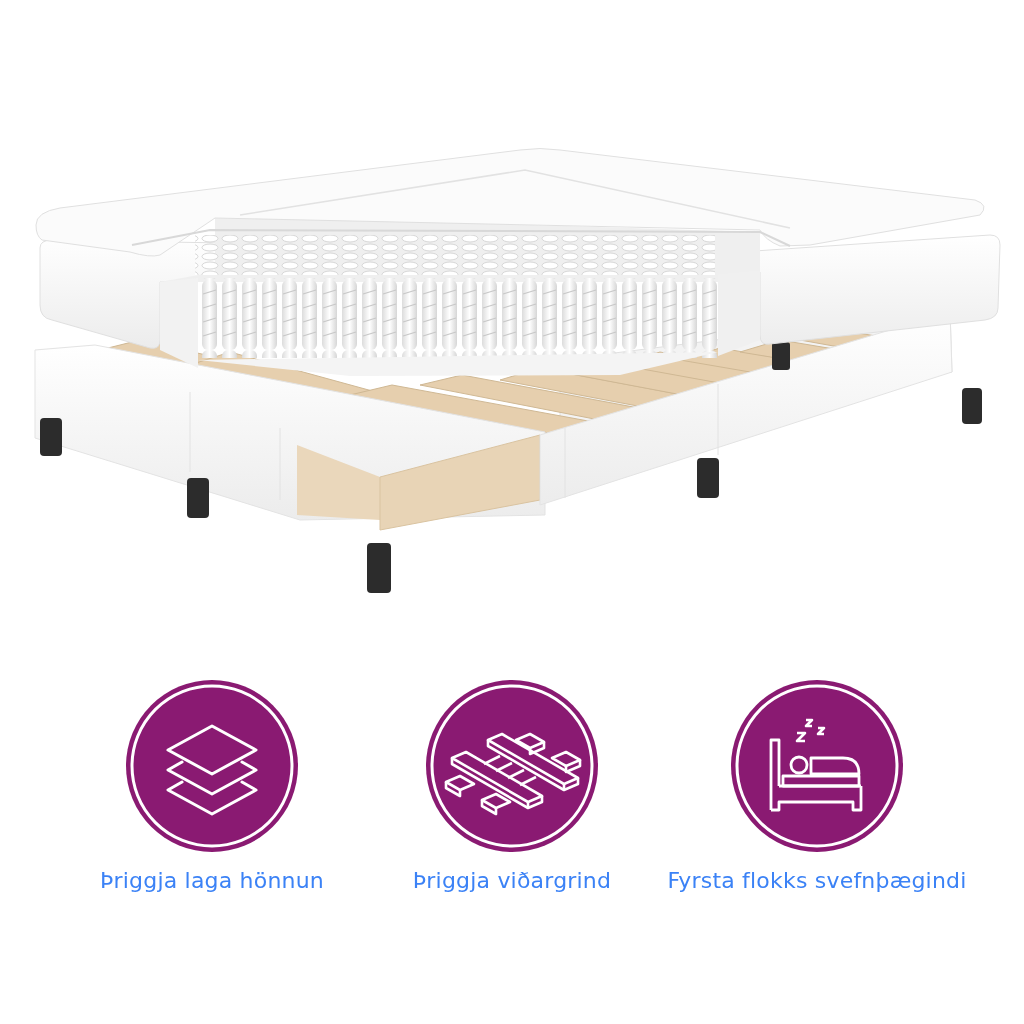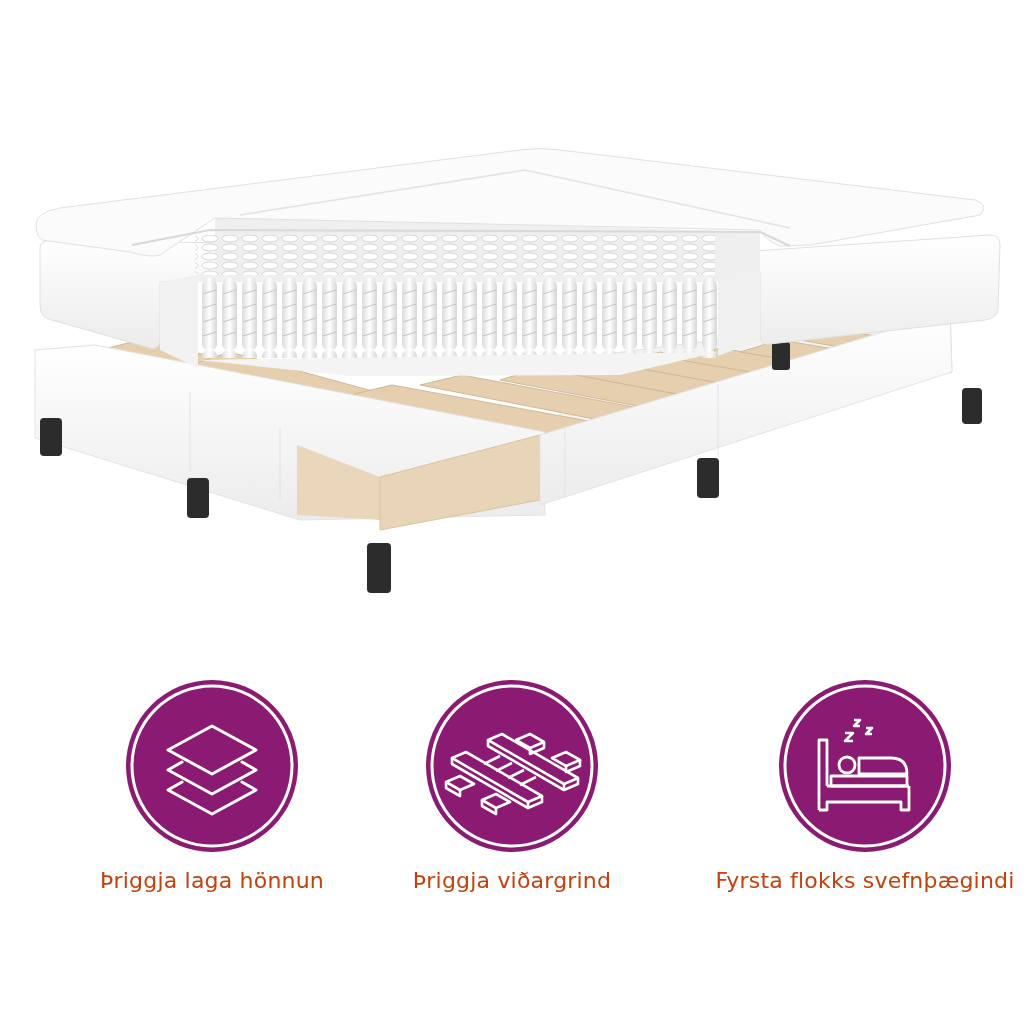--- a/index.html
+++ b/index.html
@@ -1,21 +1,21 @@
 <!DOCTYPE html>
 <html><head>
 <meta charset="utf-8">
 <style>
   html, body { margin: 0; padding: 0; background: #ffffff; }
   body { width: 1024px; height: 1024px; position: relative; overflow: hidden; font-family: "DejaVu Sans", sans-serif; }
   .product-image { position: absolute; left: 0; top: 0; width: 1024px; height: 640px; }
   .feature { position: absolute; top: 678px; width: 300px; text-align: center; }
   .badge { width: 176px; height: 176px; margin: 0 auto; position: relative; }
   .badge svg { width: 176px; height: 176px; display: block; }
-  .feature-label { margin-top: 14px; font-size: 22px; color: #c2410c; letter-spacing: 0.2px; white-space: nowrap; }
+  .feature-label { margin-top: 14px; font-size: 22px; color: #3b82f6; letter-spacing: 0.2px; white-space: nowrap; }
 </style>
 </head>
 <body>
 
 <div class="product-image">
   <svg width="1024" height="640" viewBox="0 0 1024 640">
     <defs>
       <linearGradient id="white1" x1="0" y1="0" x2="0" y2="1">
         <stop offset="0" stop-color="#ffffff"></stop>
           <stop offset="1" stop-color="#ececec"></stop>
@@ -134,21 +134,21 @@
         <line x1="60" y1="86" x2="76" y2="78"></line>
         <line x1="72" y1="93" x2="88" y2="85"></line>
         <line x1="84" y1="100" x2="100" y2="92"></line>
         <line x1="96" y1="107" x2="112" y2="99"></line>
       </g>
     </svg>
   </div>
   <div class="feature-label">Þriggja viðargrind</div>
 </div>
 
-<div class="feature" style="left:667px;margin-left:48px;">
+<div class="feature" style="left:667px;">
   <div class="badge">
     <svg viewBox="0 0 176 176">
       <circle cx="88" cy="88" r="86" fill="#8a1a72"></circle>
       <circle cx="88" cy="88" r="80" fill="none" stroke="#ffffff" stroke-width="3"></circle>
       <g fill="none" stroke="#ffffff" stroke-width="2.8" stroke-linejoin="round">
 
         <polyline points="42,132 42,62 50,62 50,108"></polyline>
 
         <polyline points="42,132 50,132 50,124 124,124 124,132 132,132 132,108"></polyline>
         <line x1="50" y1="108" x2="132" y2="108"></line>

